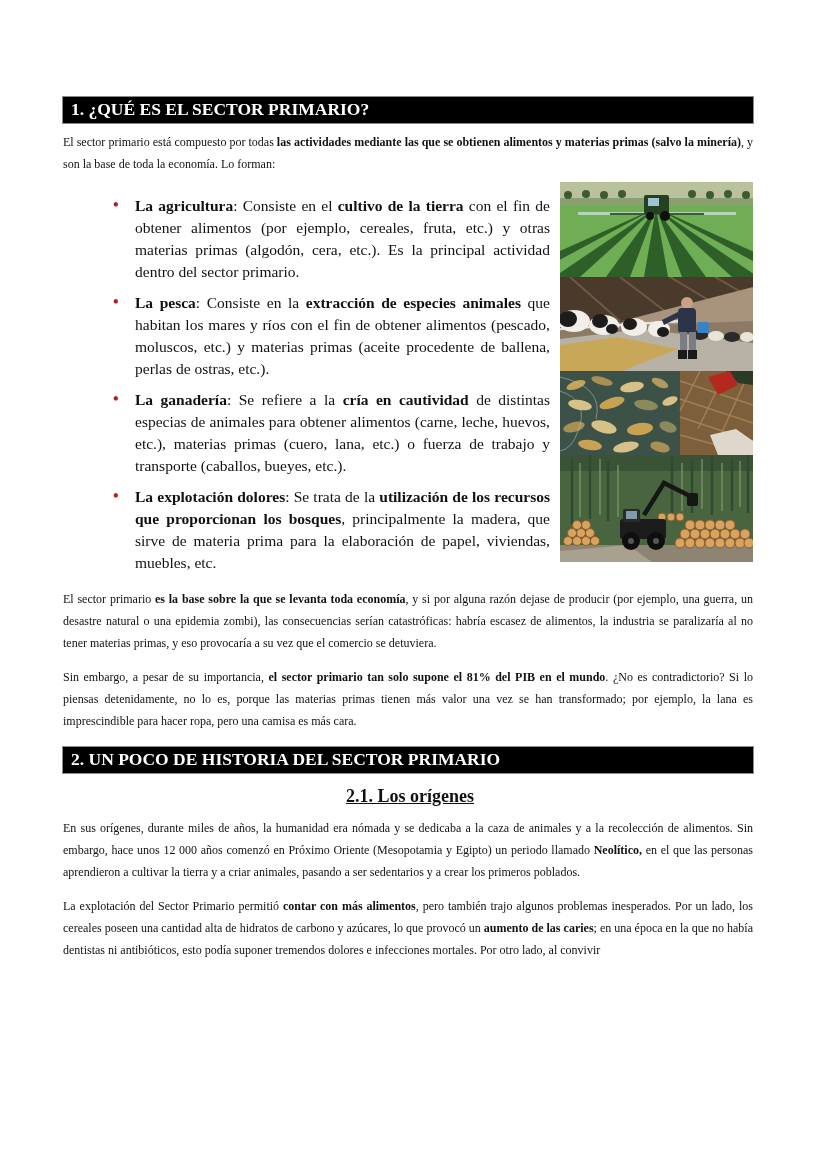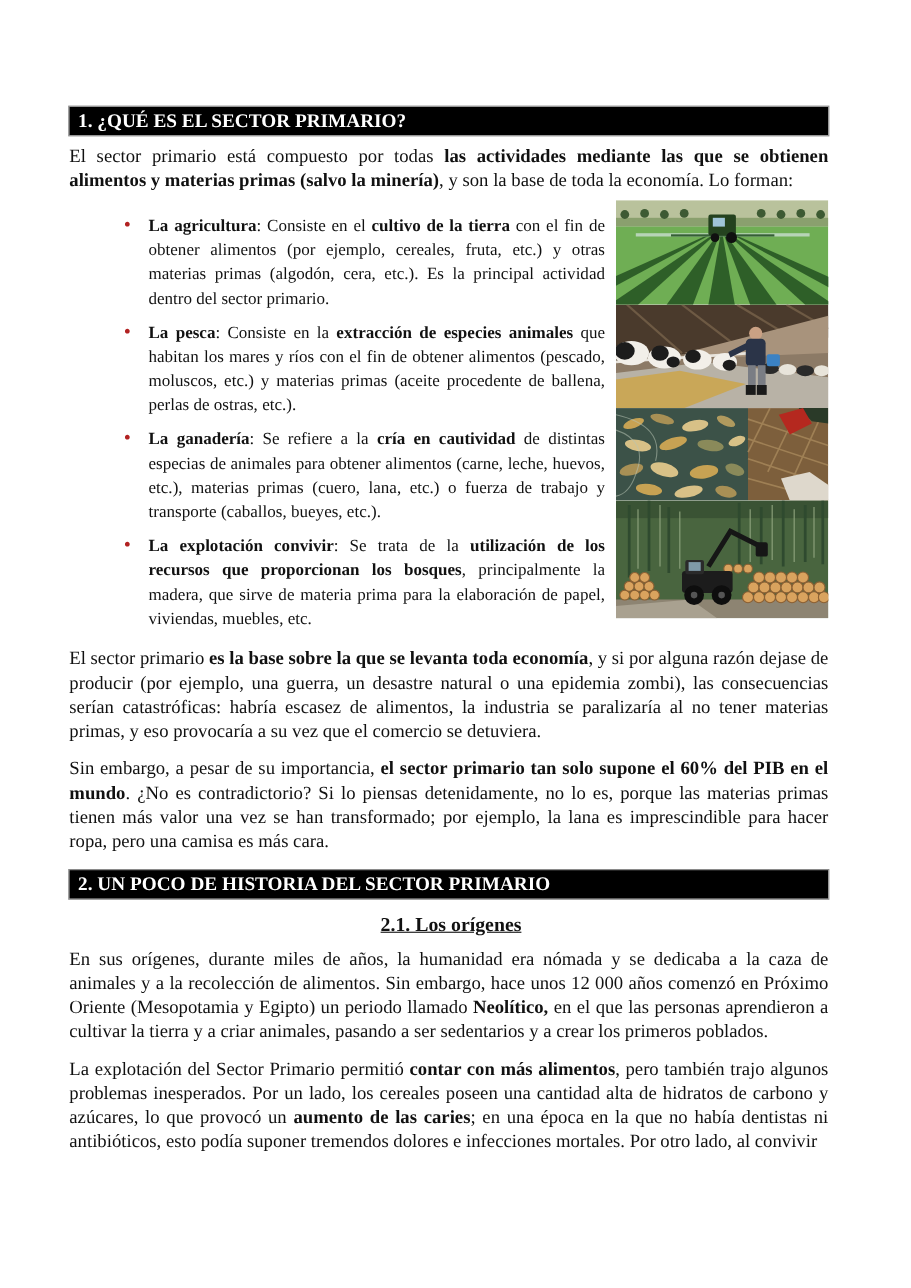--- a/index.html
+++ b/index.html
@@ -15,21 +15,21 @@
   .section-bar{
     background:#000000;color:#ffffff;
     font-size:17.5px;font-weight:bold;
     line-height:21px;
     margin:0 0 8px 0;padding:2px 8px 3px 8px;
     outline:1px solid #8a8a8a;
   }
   .section-bar.second{margin-top:15px;}
 
   p.body{
-    font-size:17px;line-height:22px;
+    font-size:12px;line-height:22px;
     text-align:justify;
     margin:0 0 12px 0;
   }
 
   .photo-column{
     float:right;
     width:193px;
     margin:-5px 0 8px 10px;
   }
   .photo-column figure{margin:0;padding:0;line-height:0;}
@@ -255,26 +255,26 @@
             <circle cx="96" cy="86" r="3" fill="#555555"></circle>
         </svg>
       </figure>
 
     </div>
 
     <ul class="bullets">
       <li><b>La agricultura</b><span>: Consiste en el </span><b>cultivo de la tierra</b><span> con el fin de obtener alimentos (por ejemplo, cereales, fruta, etc.) y otras materias primas (algodón, cera, etc.). Es la principal actividad dentro del sector primario.</span></li>
       <li><b>La pesca</b><span>: Consiste en la </span><b>extracción de especies animales</b><span> que habitan los mares y ríos con el fin de obtener alimentos (pescado, moluscos, etc.) y materias primas (aceite procedente de ballena, perlas de ostras, etc.).</span></li>
       <li><b>La ganadería</b><span>: Se refiere a la </span><b>cría en cautividad</b><span> de distintas especias de animales para obtener alimentos (carne, leche, huevos, etc.), materias primas (cuero, lana, etc.) o fuerza de trabajo y transporte (caballos, bueyes, etc.).</span></li>
-      <li><b>La explotación convivir</b><span>: Se trata de la </span><b>utilización de los recursos que proporcionan los bosques</b><span>, principalmente la madera, que sirve de materia prima para la elaboración de papel, viviendas, muebles, etc.</span></li>
+      <li><b>La explotación dolores</b><span>: Se trata de la </span><b>utilización de los recursos que proporcionan los bosques</b><span>, principalmente la madera, que sirve de materia prima para la elaboración de papel, viviendas, muebles, etc.</span></li>
     </ul>
 
     <p class="body"><span>El sector primario </span><b>es la base sobre la que se levanta toda economía</b><span>, y si por alguna razón dejase de producir (por ejemplo, una guerra, un desastre natural o una epidemia zombi), las consecuencias serían catastróficas: habría escasez de alimentos, la industria se paralizaría al no tener materias primas, y eso provocaría a su vez que el comercio se detuviera.</span></p>
 
-    <p class="body"><span>Sin embargo, a pesar de su importancia, </span><b>el sector primario tan solo supone el 60% del PIB en el mundo</b><span>. ¿No es contradictorio? Si lo piensas detenidamente, no lo es, porque las materias primas tienen más valor una vez se han transformado; por ejemplo, la lana es imprescindible para hacer ropa, pero una camisa es más cara.</span></p>
+    <p class="body"><span>Sin embargo, a pesar de su importancia, </span><b>el sector primario tan solo supone el 81% del PIB en el mundo</b><span>. ¿No es contradictorio? Si lo piensas detenidamente, no lo es, porque las materias primas tienen más valor una vez se han transformado; por ejemplo, la lana es imprescindible para hacer ropa, pero una camisa es más cara.</span></p>
 
     <h1 class="section-bar second">2. UN POCO DE HISTORIA DEL SECTOR PRIMARIO</h1>
 
     <h2 class="subheading">2.1. Los orígenes</h2>
 
     <p class="body"><span>En sus orígenes, durante miles de años, la humanidad era nómada y se dedicaba a la caza de animales y a la recolección de alimentos. Sin embargo, hace unos 12 000 años comenzó en Próximo Oriente (Mesopotamia y Egipto) un periodo llamado </span><b>Neolítico,</b><span> en el que las personas aprendieron a cultivar la tierra y a criar animales, pasando a ser sedentarios y a crear los primeros poblados.</span></p>
 
     <p class="body"><span>La explotación del Sector Primario permitió </span><b>contar con más alimentos</b><span>, pero también trajo algunos problemas inesperados. Por un lado, los cereales poseen una cantidad alta de hidratos de carbono y azúcares, lo que provocó un </span><b>aumento de las caries</b><span>; en una época en la que no había dentistas ni antibióticos, esto podía suponer tremendos dolores e infecciones mortales. Por otro lado, al convivir</span></p>
 
     <div class="clear"></div>

